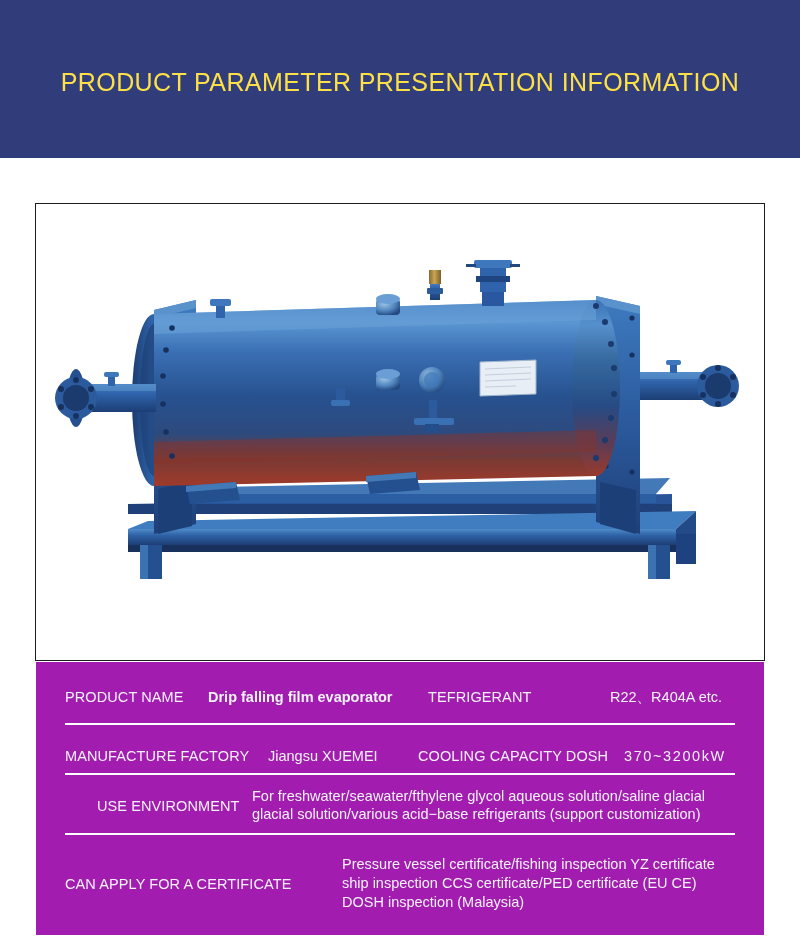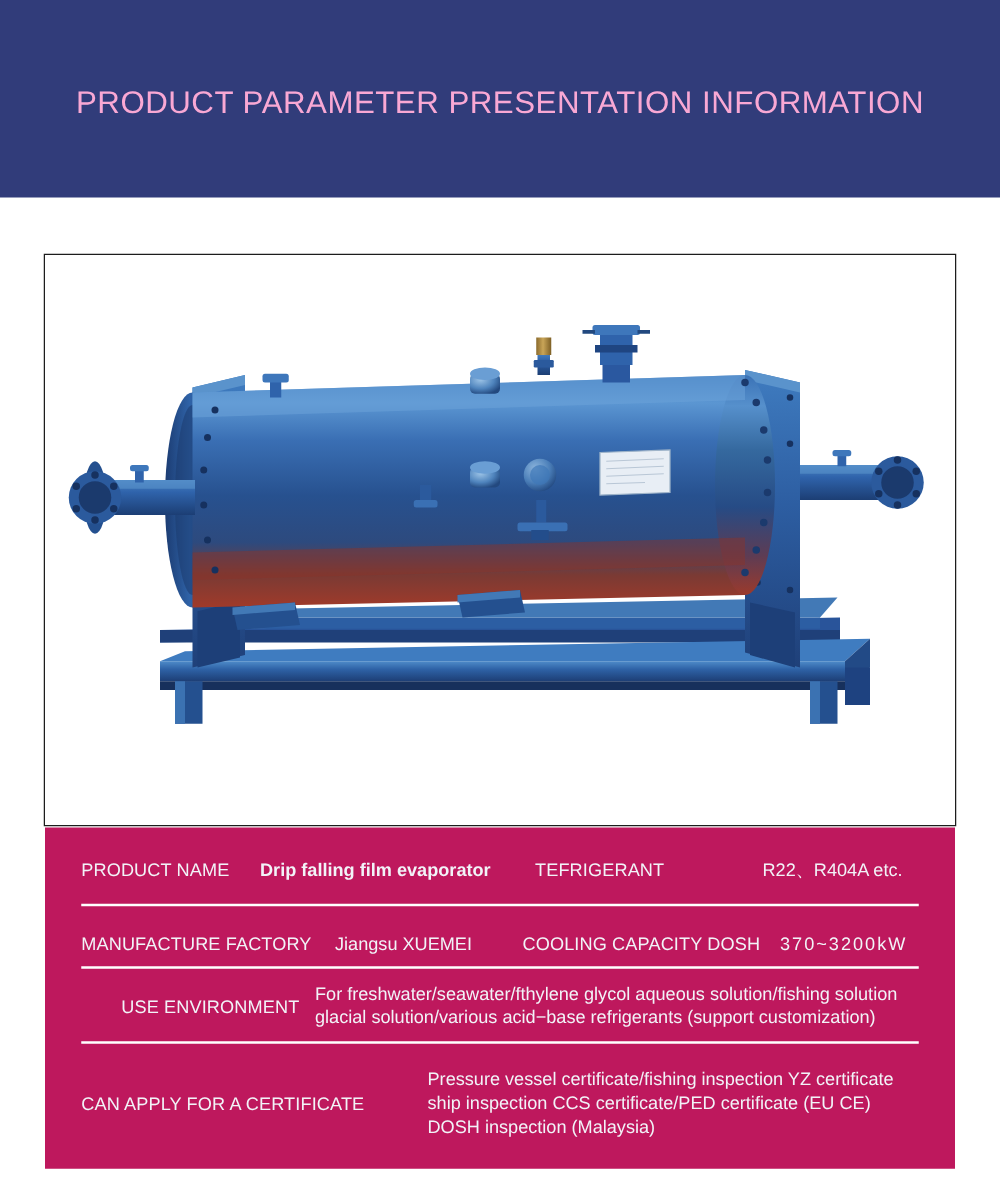--- a/index.html
+++ b/index.html
@@ -23,21 +23,21 @@
     width: 800px;
     height: 158px;
     background: #313c7a;
   }
   .header-title {
     position: absolute;
     left: 0;
     top: 68px;
     width: 800px;
     text-align: center;
-    color: #f9a8d4;
+    color: #fde047;
     font-size: 25px;
     letter-spacing: 0.4px;
     font-weight: 400;
     white-space: nowrap;
   }
 
   
   .photo-panel {
     position: absolute;
     left: 35px;
@@ -57,21 +57,21 @@
     height: 456px;
   }
 
   
   .spec-panel {
     position: absolute;
     left: 36px;
     top: 662px;
     width: 728px;
     height: 273px;
-    background: #be185d;
+    background: #a21caf;
   }
   .spec-row {
     position: absolute;
     left: 0;
     width: 728px;
     box-sizing: border-box;
   }
   .divider {
     position: absolute;
     left: 29px;
@@ -337,21 +337,21 @@
   <div class="spec-row" style="top:61px;height:50px;">
     <div class="cell label" style="left:29px;  top:24px;">MANUFACTURE FACTORY</div>
     <div class="cell" style="left:232px; top:24px;">Jiangsu XUEMEI</div>
     <div class="cell label" style="left:382px; top:24px;">COOLING CAPACITY DOSH</div>
     <div class="cell spaced" style="left:578px; top:24px;margin-left:10px;">370~3200kW</div>
   </div>
   <div class="divider" style="top:111px;"></div>
 
   <div class="spec-row" style="top:111px;height:60px;">
     <div class="cell label" style="left:29px;  top:24px;margin-left:32px;">USE ENVIRONMENT</div>
-    <div class="cell" style="left:216px; top:14px;">For freshwater/seawater/fthylene glycol aqueous solution/fishing solution</div>
+    <div class="cell" style="left:216px; top:14px;">For freshwater/seawater/fthylene glycol aqueous solution/saline glacial</div>
     <div class="cell" style="left:216px; top:32px;">glacial solution/various acid−base refrigerants (support customization)</div>
   </div>
   <div class="divider" style="top:171px;"></div>
 
   <div class="spec-row" style="top:171px;height:102px;">
     <div class="cell" style="left:306px; top:22px;">Pressure vessel certificate/fishing inspection YZ certificate</div>
     <div class="cell label" style="left:29px;  top:42px;">CAN APPLY FOR A CERTIFICATE</div>
     <div class="cell" style="left:306px; top:41px;">ship inspection CCS certificate/PED certificate (EU CE)</div>
     <div class="cell" style="left:306px; top:60px;">DOSH inspection (Malaysia)</div>
   </div>

